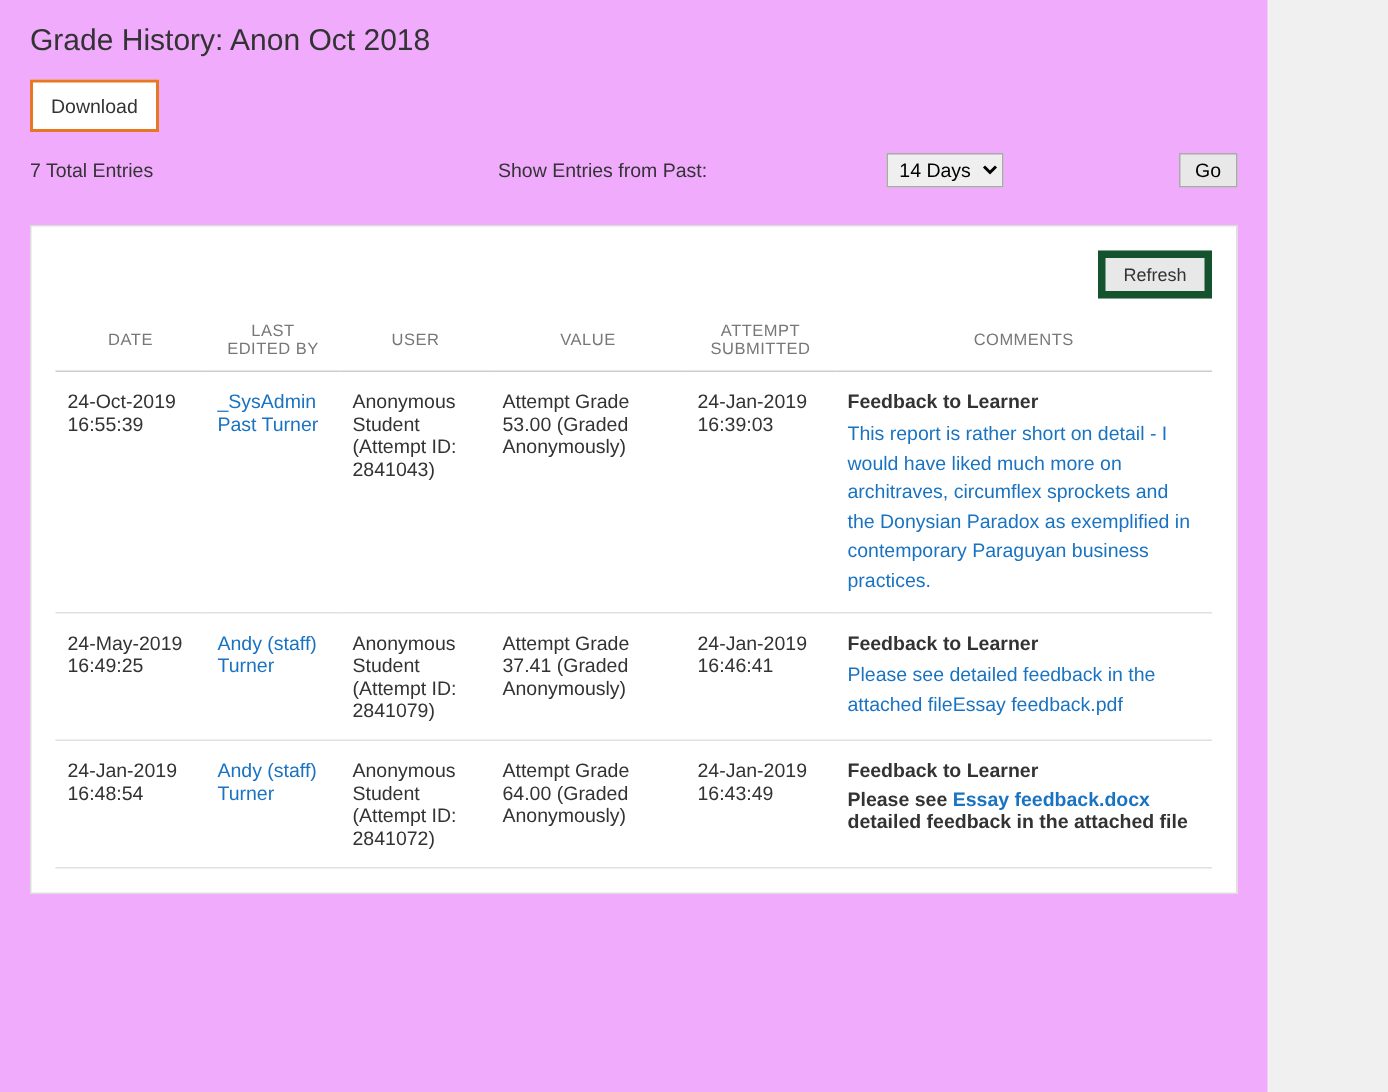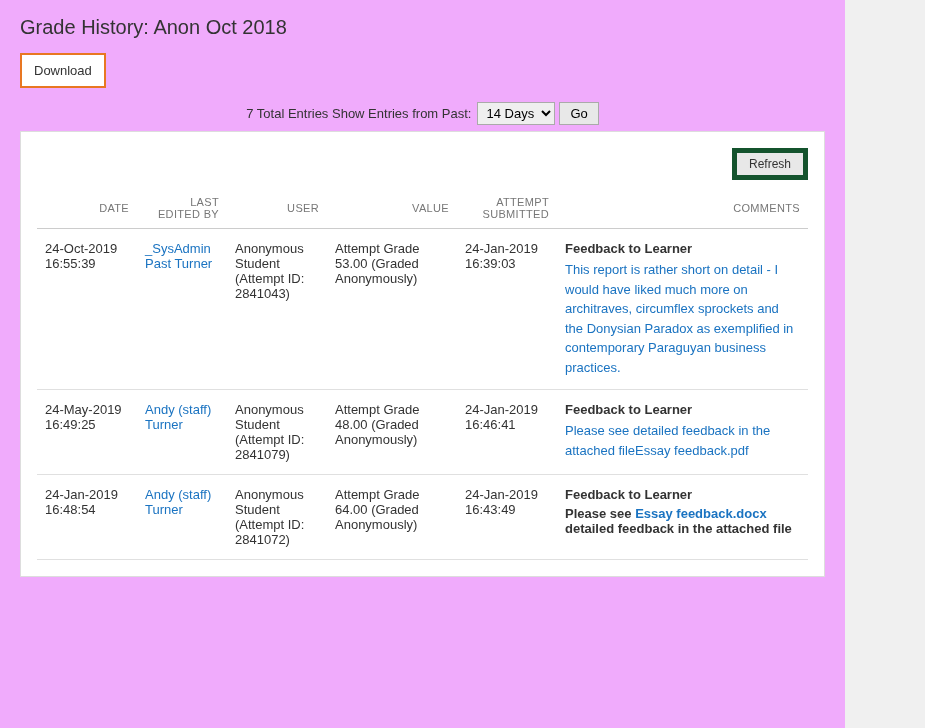--- a/index.html
+++ b/index.html
@@ -26,23 +26,23 @@
       padding: 8px 12px;
       border: 2px solid #e87722;
       background: #fff;
       color: #333;
       font-size: 13px;
       cursor: pointer;
       margin-bottom: 14px;
     }
     .top-controls {
       display: flex;
-      justify-content: center;
+      justify-content: space-between;
       align-items: center;
-      margin-bottom: 6px;
+      margin-bottom: 25px;
       font-size: 13px;
       color: #333;
     }
     .top-controls label {
       margin-right: 6px;
     }
     .top-controls select {
       padding: 2px 4px;
       font-size: 13px;
       border: 1px solid #aaa;
@@ -74,21 +74,21 @@
       color: #333;
     }
     table {
       width: 100%;
       border-collapse: collapse;
     }
     thead tr {
       border-bottom: 1px solid #ccc;
     }
     thead th {
-      text-align: right;
+      text-align: center;
       font-weight: normal;
       font-size: 11px;
       color: #777;
       padding: 6px 8px 8px 8px;
       text-transform: uppercase;
       letter-spacing: 0.03em;
     }
     tbody tr {
       border-bottom: 1px solid #e0e0e0;
     }
@@ -170,21 +170,21 @@
             <td><span class="edited-by">_SysAdmin Past Turner</span></td>
             <td>Anonymous Student (Attempt ID: 2841043)</td>
             <td>Attempt Grade 53.00 (Graded Anonymously)</td>
             <td>24-Jan-2019 16:39:03</td>
             <td><span class="feedback-title">Feedback to Learner</span><span class="feedback-text">This report is rather short on detail - I would have liked much more on architraves, circumflex sprockets and the Donysian Paradox as exemplified in contemporary Paraguyan business practices.</span></td>
           </tr>
           <tr>
             <td>24-May-2019 16:49:25</td>
             <td><span class="edited-by">Andy (staff) Turner</span></td>
             <td>Anonymous Student (Attempt ID: 2841079)</td>
-            <td>Attempt Grade 48.00 (Graded Anonymously)</td>
+            <td>Attempt Grade 37.41 (Graded Anonymously)</td>
             <td>24-Jan-2019 16:46:41</td>
             <td><span class="feedback-title">Feedback to Learner</span><span class="feedback-text">Please see detailed feedback in the attached file<a href="#" class="link-blue">Essay feedback.pdf</a></span></td>
           </tr>
           <tr>
             <td>24-Jan-2019 16:48:54</td>
             <td><span class="edited-by">Andy (staff) Turner</span></td>
             <td>Anonymous Student (Attempt ID: 2841072)</td>
             <td>Attempt Grade 64.00 (Graded Anonymously)</td>
             <td>24-Jan-2019 16:43:49</td>
             <td><span class="feedback-title">Feedback to Learner</span><span class="feedback-plain">Please see <a href="#" class="link-blue">Essay feedback.docx</a> detailed feedback in the attached file</span></td>

